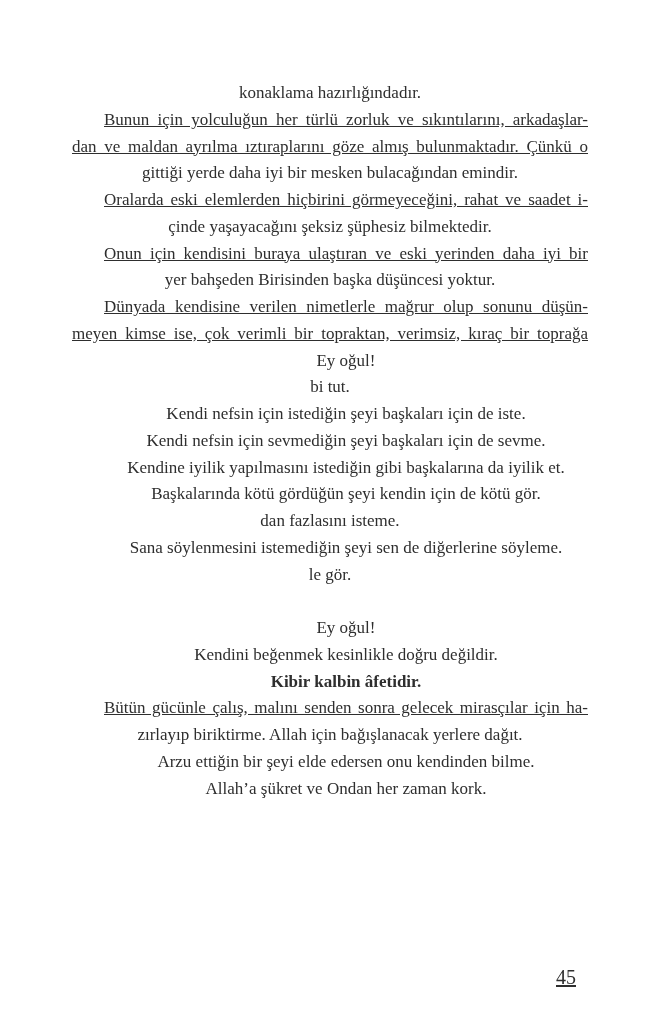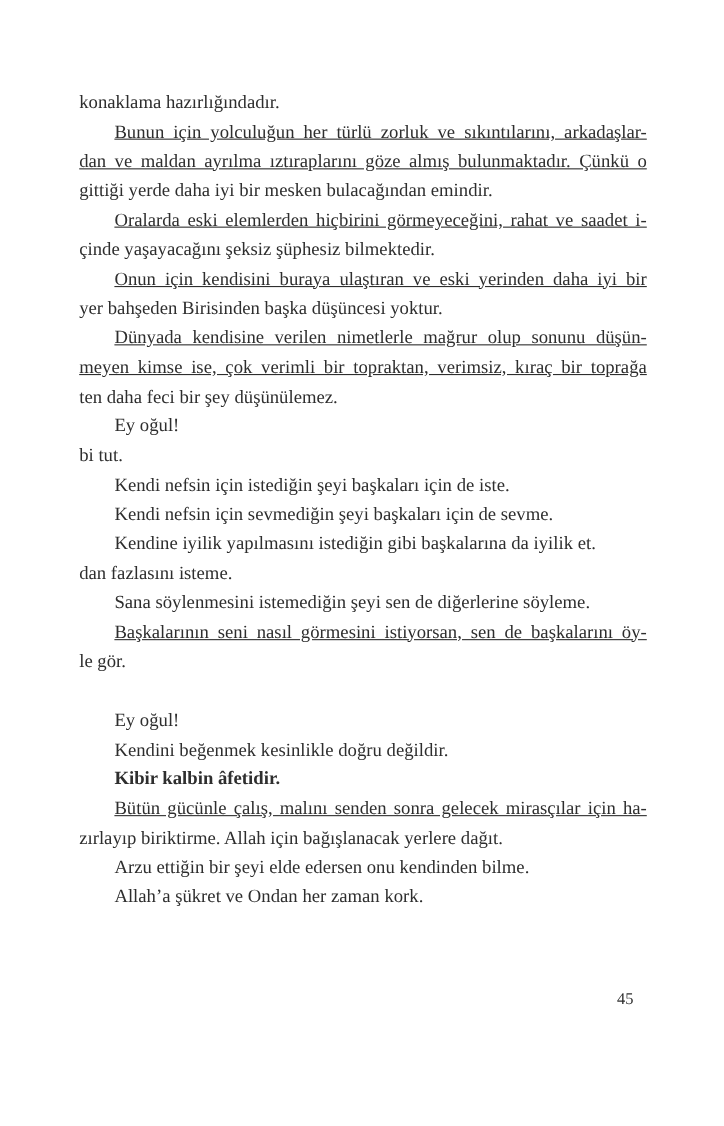--- a/index.html
+++ b/index.html
@@ -22,64 +22,64 @@
   .text-block {
     position: absolute;
     left: 72px;
     top: 80px;
     width: 516px;
   }
   .ln {
     font-size: 17px;
     line-height: 26.75px;
     height: 26.75px;
-    text-align: left;
+    text-align: center;
     white-space: normal;
   }
   .ln.full {
     text-align: justify;
     text-align-last: justify;
     text-decoration: underline;
   }
   .ln.ind { text-indent: 32px; }
   .ln.it  { }
   .ln.b   { font-weight: bold; }
   .ln.gap { margin-top: 26.75px; }
   .page-number {
     position: absolute;
-    top: 896px;
+    top: 964px;
     right: 82px;
-    font-size: 15px;
+    font-size: 20px;
     line-height: 26.75px;
+    text-decoration: underline;
   }
 </style>
 </head>
 <body>
 
 <div class="page">
   <div class="text-block">
     <div class="ln">konaklama hazırlığındadır.</div>
     <div class="ln ind full">Bunun için yolculuğun her türlü zorluk ve sıkıntılarını, arkadaşlar-</div>
     <div class="ln full">dan ve maldan ayrılma ıztıraplarını göze almış bulunmaktadır. Çünkü o</div>
     <div class="ln">gittiği yerde daha iyi bir mesken bulacağından emindir.</div>
     <div class="ln ind full">Oralarda eski elemlerden hiçbirini görmeyeceğini, rahat ve saadet i-</div>
     <div class="ln">çinde yaşayacağını şeksiz şüphesiz bilmektedir.</div>
     <div class="ln ind full">Onun için kendisini buraya ulaştıran ve eski yerinden daha iyi bir</div>
     <div class="ln">yer bahşeden Birisinden başka düşüncesi yoktur.</div>
     <div class="ln ind full">Dünyada kendisine verilen nimetlerle mağrur olup sonunu düşün-</div>
     <div class="ln full">meyen kimse ise, çok verimli bir topraktan, verimsiz, kıraç bir toprağa</div>
-    <div class="ln">ten daha feci bir şey düşünülemez.</div>
     <div class="ln ind it">Ey oğul!</div>
     <div class="ln">bi tut.</div>
     <div class="ln ind">Kendi nefsin için istediğin şeyi başkaları için de iste.</div>
     <div class="ln ind">Kendi nefsin için sevmediğin şeyi başkaları için de sevme.</div>
     <div class="ln ind">Kendine iyilik yapılmasını istediğin gibi başkalarına da iyilik et.</div>
+    <div class="ln ind">Başkalarında kötü gördüğün şeyi kendin için de kötü gör.</div>
     <div class="ln">dan fazlasını isteme.</div>
     <div class="ln ind">Sana söylenmesini istemediğin şeyi sen de diğerlerine söyleme.</div>
-    <div class="ln ind full">Başkalarının seni nasıl görmesini istiyorsan, sen de başkalarını öy-</div>
     <div class="ln">le gör.</div>
     <div class="ln ind it gap">Ey oğul!</div>
     <div class="ln ind">Kendini beğenmek kesinlikle doğru değildir.</div>
     <div class="ln ind b">Kibir kalbin âfetidir.</div>
     <div class="ln ind full">Bütün gücünle çalış, malını senden sonra gelecek mirasçılar için ha-</div>
     <div class="ln">zırlayıp biriktirme. Allah için bağışlanacak yerlere dağıt.</div>
     <div class="ln ind">Arzu ettiğin bir şeyi elde edersen onu kendinden bilme.</div>
     <div class="ln ind">Allah’a şükret ve Ondan her zaman kork.</div>
   </div>
   <div class="page-number">45</div>

